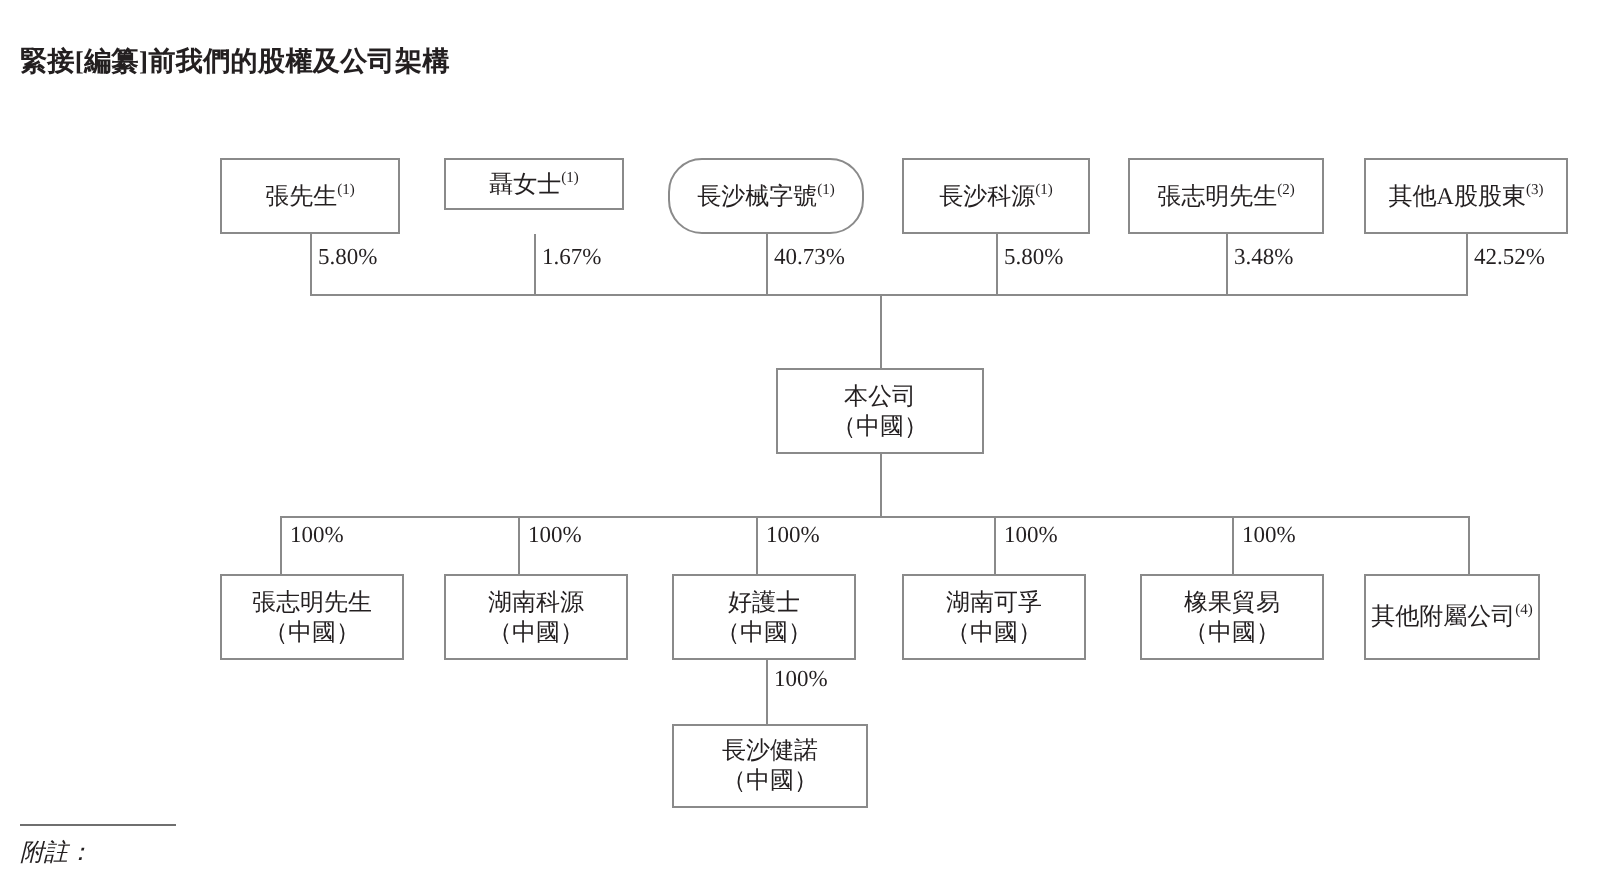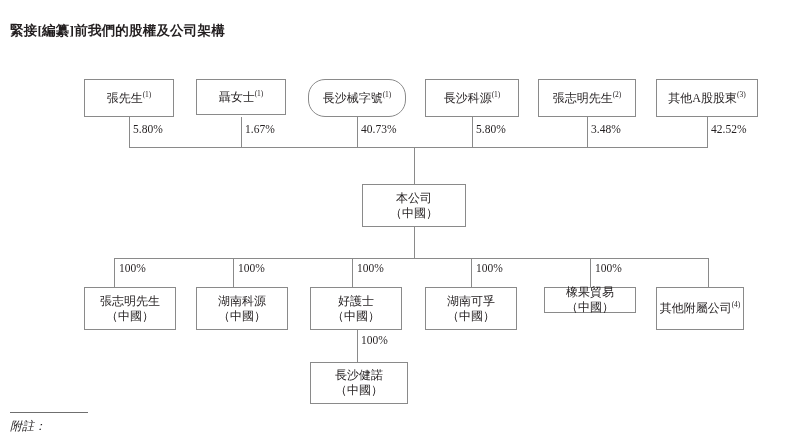--- a/index.html
+++ b/index.html
@@ -47,21 +47,21 @@
 
   
   .diagram {
     position: absolute;
     left: 0;
     top: 0;
     width: 799px;
     height: 439px;
     pointer-events: none;
   }
-  .diagram > * { pointer-events: auto; }
+  .diagram > * { pointer-events: auto; margin-left: 26px; }
 
   .node {
     position: absolute;
     box-sizing: border-box;
     border: 1px solid #8a8a8a;
     background: #ffffff;
     display: flex;
     flex-direction: column;
     align-items: center;
     justify-content: center;
@@ -125,21 +125,21 @@
 
   <h2 class="section-title">緊接[編纂]前我們的股權及公司架構</h2>
 
 
   <div class="diagram">
 
     <div class="node" style="left:84px;  top:79px; width:90px; height:38px;">
       <span><span>張先生</span><sup>(1)</sup></span>
     </div>
 
-    <div class="node" style="left:196px; top:79px; width:90px; height:36px;">
+    <div class="node" style="left:196px; top:79px; width:90px; height:26px;">
       <span><span>聶女士</span><sup>(1)</sup></span>
     </div>
 
     <div class="node" style="left:308px; top:79px; width:98px; height:38px;border-radius:17px;">
       <span><span>長沙械字號</span><sup>(1)</sup></span>
     </div>
 
     <div class="node" style="left:425px; top:79px; width:94px; height:38px;">
       <span><span>長沙科源</span><sup>(1)</sup></span>
     </div>
@@ -205,21 +205,21 @@
     <div class="node" style="left:310px; top:287px; width:92px; height:43px;">
       <span>好護士</span>
       <span class="ln2">（中國）</span>
     </div>
 
     <div class="node" style="left:425px; top:287px; width:92px; height:43px;">
       <span>湖南可孚</span>
       <span class="ln2">（中國）</span>
     </div>
 
-    <div class="node" style="left:544px; top:287px; width:92px; height:26px;">
+    <div class="node" style="left:544px; top:287px; width:92px; height:43px;">
       <span>橡果貿易</span>
       <span class="ln2">（中國）</span>
     </div>
 
     <div class="node" style="left:656px; top:287px; width:88px; height:43px;">
       <span><span>其他附屬公司</span><sup>(4)</sup></span>
     </div>
 
     <div class="vline" style="left:357px; top:330px; height:32px;"></div>
     <div class="pct" style="left:361px; top:334px;">100%</div>

